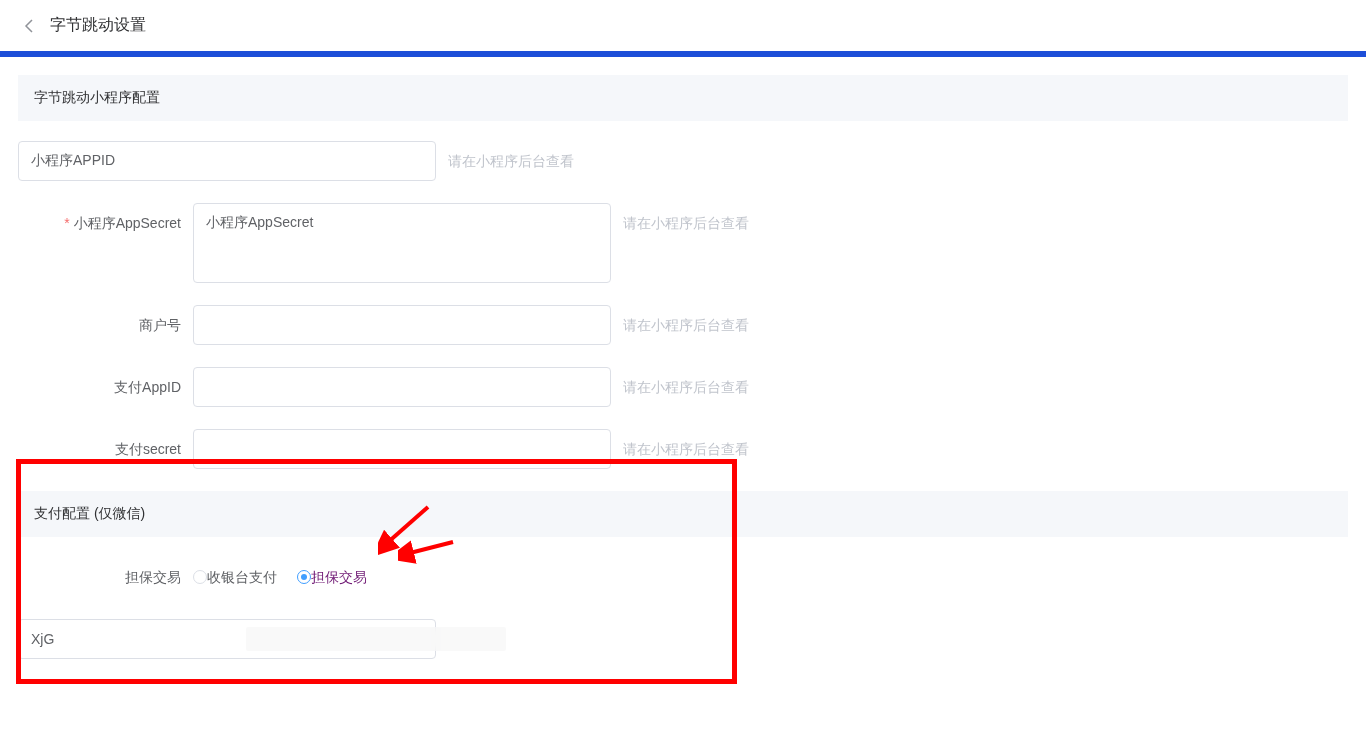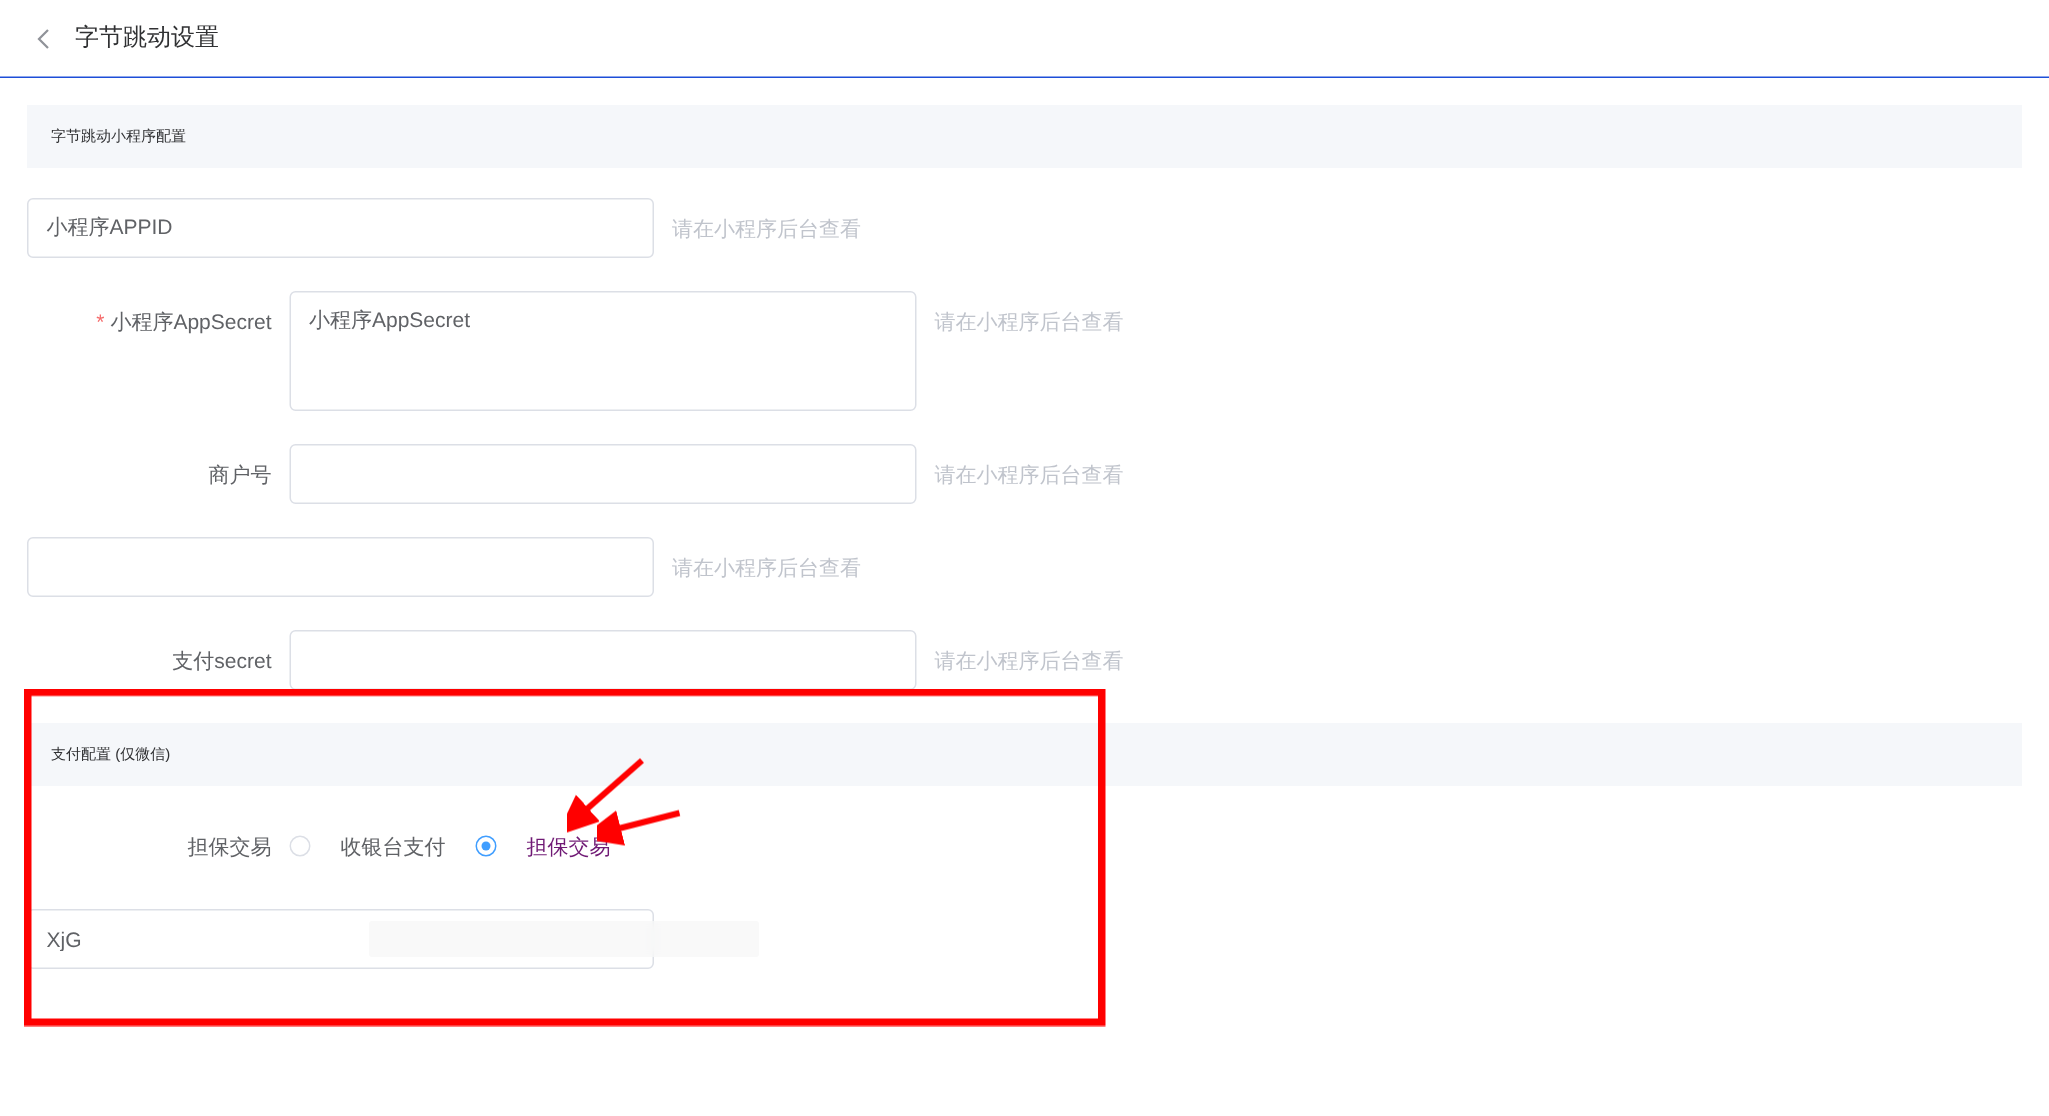--- a/index.html
+++ b/index.html
@@ -12,41 +12,41 @@
       font-size: 14px;
       color: #303133;
       background: #fff;
       width: 1366px;
       height: 744px;
     }
     .header {
       display: flex;
       align-items: flex-end;
       padding: 15px 20px;
-      border-bottom: 1px solid #1d4ed8;
+      border-bottom: 6px solid #1d4ed8;
       font-family: Liberation Serif, serif;
     }
     .back-icon {
       width: 20px;
       height: 20px;
       display: flex;
       align-items: center;
       justify-content: center;
       cursor: pointer;
       color: #606266;
       margin-right: 10px;
     }
     .header-title {
       font-size: 16px;
       color: #303133;
     }
     .section-header {
       background: #f5f7fa;
       padding: 14px 16px;
-      font-size: 10px;
+      font-size: 14px;
       color: #303133;
       margin: 20px 18px 0 18px;
     }
     .section-header.first {
       margin-top: 18px;
     }
     .form-body {
       padding: 20px 18px 0 18px;
     }
     .form-row {
@@ -93,21 +93,21 @@
     .radio-group {
       display: flex;
       align-items: center;
       line-height: 40px;
       gap: 20px;
     }
     .radio-item {
       display: flex;
       align-items: center;
       cursor: pointer;
-      gap: 20px;
+      gap: 0;
     }
     .radio-circle {
       width: 14px;
       height: 14px;
       border-radius: 50%;
       border: 1px solid #dcdfe6;
       display: flex;
       align-items: center;
       justify-content: center;
       position: relative;
@@ -188,20 +188,23 @@
 
     <div class="form-row">
       <div class="form-label">
         <span>商户号</span>
       </div>
       <input class="form-input" value="" style="">
       <span class="form-hint">请在小程序后台查看</span>
     </div>
 
     <div class="form-row">
+      <div class="form-label">
+        <span>支付AppID</span>
+      </div>
       <input class="form-input" value="" style="">
       <span class="form-hint">请在小程序后台查看</span>
     </div>
 
     <div class="form-row">
       <div class="form-label">
         <span>支付secret</span>
       </div>
       <input class="form-input" value="" style="">
       <span class="form-hint">请在小程序后台查看</span>

